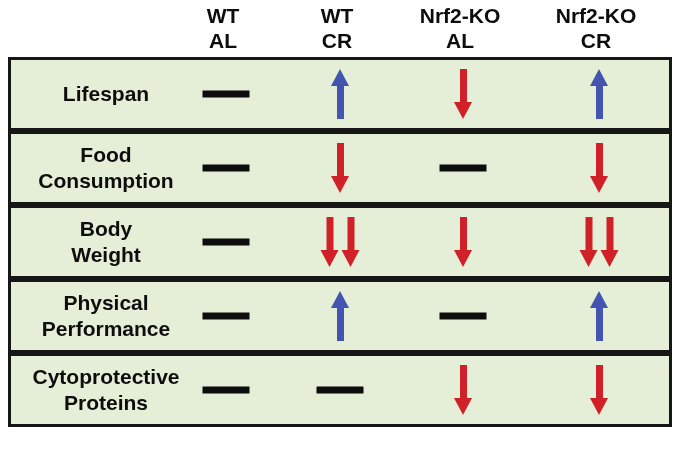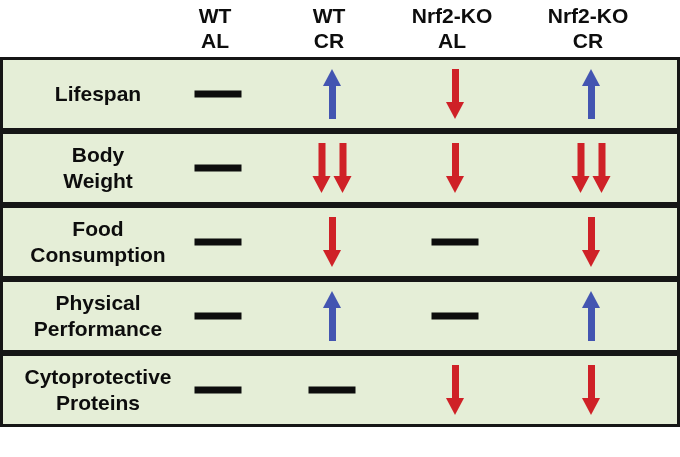--- a/index.html
+++ b/index.html
@@ -1,20 +1,20 @@
 <!DOCTYPE html>
 <html style="--row-bg: #e5eed7; --border: #161616; --dash: #0d0d0d; --up: #4355b1; --down: #cf2127;"><head>
 <meta charset="utf-8">
 <style>
   html,body{margin:0;padding:0;background:#ffffff;}
   .figure{
     position:relative;
     width:680px;height:457px;
     box-sizing:border-box;
-    padding:0 0;
+    padding:0 8px;
     background:#ffffff;
     font-family:"Liberation Sans", sans-serif;
     color:#0d0d0d;
   }
   .header{position:relative;height:57px;}
   .colhead{
     position:absolute;top:3px;
     transform:translateX(-50%);
     text-align:center;
     font-weight:bold;font-size:21px;line-height:25px;
@@ -89,51 +89,51 @@
       </div>
     <div class="cell c3">
         <span class="glyph down"></span>
       </div>
     <div class="cell c4">
         <span class="glyph up"></span>
       </div>
   </div>
 
   <div class="row">
+    <div class="rowlabel">Food
+Consumption</div>
+    <div class="cell c1">
+        <span class="glyph dash"></span>
+      </div>
+    <div class="cell c2">
+        <span class="glyph down"></span>
+      </div>
+    <div class="cell c3">
+        <span class="glyph dash"></span>
+      </div>
+    <div class="cell c4">
+        <span class="glyph down"></span>
+      </div>
+  </div>
+
+  <div class="row">
     <div class="rowlabel">Body
 Weight</div>
     <div class="cell c1">
         <span class="glyph dash"></span>
       </div>
     <div class="cell c2">
         <span class="glyph down"></span>
         <span class="glyph down"></span>
       </div>
     <div class="cell c3">
         <span class="glyph down"></span>
       </div>
     <div class="cell c4">
         <span class="glyph down"></span>
-        <span class="glyph down"></span>
-      </div>
-  </div>
-
-  <div class="row">
-    <div class="rowlabel">Food
-Consumption</div>
-    <div class="cell c1">
-        <span class="glyph dash"></span>
-      </div>
-    <div class="cell c2">
-        <span class="glyph down"></span>
-      </div>
-    <div class="cell c3">
-        <span class="glyph dash"></span>
-      </div>
-    <div class="cell c4">
         <span class="glyph down"></span>
       </div>
   </div>
 
   <div class="row">
     <div class="rowlabel">Physical
 Performance</div>
     <div class="cell c1">
         <span class="glyph dash"></span>
       </div>

